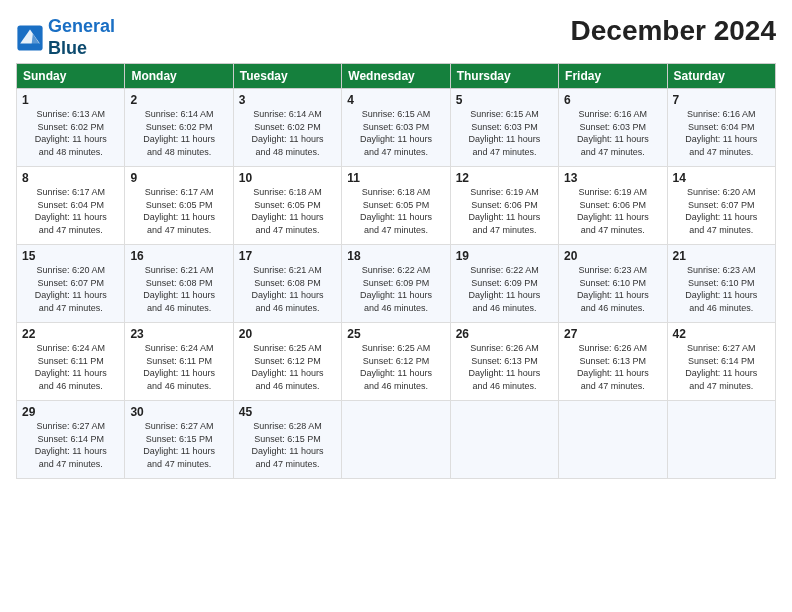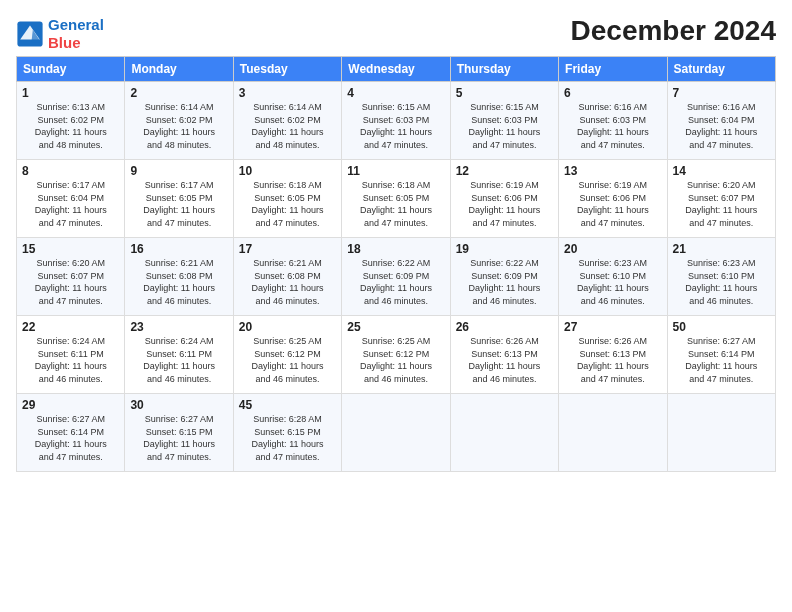--- a/index.html
+++ b/index.html
@@ -19,21 +19,21 @@
       justify-content: space-between;
       align-items: flex-start;
       margin-bottom: 4px;
     }
     .logo {
       display: flex;
       align-items: center;
       gap: 4px;
     }
     .logo-text {
-      font-size: 15px;
+      font-size: 18px;
       font-weight: bold;
       line-height: 1.2;
       color: #333;
     }
     .logo-text span {
       color: #1a6fc4;
     }
     .logo-icon {
       width: 28px;
       height: 28px;
@@ -49,21 +49,21 @@
     .location-title {
       font-size: 13px;
       color: #444;
     }
     table {
       width: 100%;
       border-collapse: collapse;
       table-layout: fixed;
     }
     thead tr th {
-      background-color: #3b82f6;
+      background-color: #15803d;
       color: #fff;
       font-size: 12px;
       font-weight: bold;
       padding: 5px 6px;
       text-align: left;
       border: 1px solid #ccc;
     }
     tbody tr td {
       vertical-align: top;
       font-size: 9.5px;
@@ -98,21 +98,21 @@
 <div class="container">
   <div class="header-row">
     <div class="logo">
       <svg class="logo-icon" viewBox="0 0 40 40">
         <rect x="2" y="2" width="36" height="36" rx="4" fill="#1a6fc4"></rect>
         <polygon points="20,8 34,28 6,28" fill="white" opacity="0.9"></polygon>
         <polygon points="24,14 36,32 22,32" fill="#1a6fc4" opacity="0.7"></polygon>
       </svg>
       <div class="logo-text">
         <span>General</span><br>
-        <span style="color:#ef4444;">Blue</span>
+        <span style="color:#0c4a6e;">Blue</span>
       </div>
     </div>
     <div class="title-block">
       <div class="month-title">December 2024</div>
     </div>
   </div>
 
   <table>
     <thead>
       <tr>
@@ -316,21 +316,21 @@
 and 46 minutes.</div>
           </td>
           <td>
             <span class="day-num">27</span>
             <div class="day-detail" style="white-space: pre-line;">Sunrise: 6:26 AM
 Sunset: 6:13 PM
 Daylight: 11 hours
 and 47 minutes.</div>
           </td>
           <td>
-            <span class="day-num">50</span>
+            <span class="day-num">42</span>
             <div class="day-detail" style="white-space: pre-line;">Sunrise: 6:27 AM
 Sunset: 6:14 PM
 Daylight: 11 hours
 and 47 minutes.</div>
           </td>
         </tr>
         <tr>
           <td>
             <span class="day-num">29</span>
             <div class="day-detail" style="white-space: pre-line;">Sunrise: 6:27 AM

